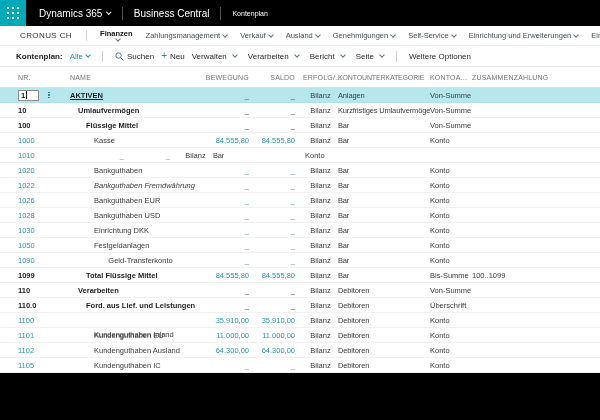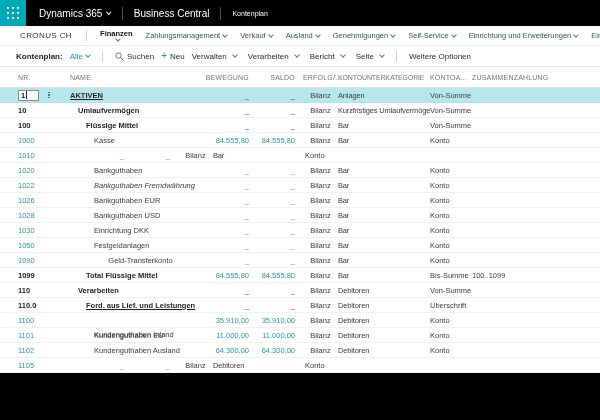--- a/index.html
+++ b/index.html
@@ -362,21 +362,21 @@
     <span class="c-saldo dash">_</span>
     <span class="c-erfolg">Bilanz</span>
     <span class="c-kat">Debitoren</span>
     <span class="c-art">Von-Summe</span>
     <span class="c-zus"></span>
   </div>
       <div class="row bold">
     <span class="c-gutter"></span>
     <span class="c-nr">110.0</span>
     <span class="c-dots"></span>
-    <span class="c-name" style="padding-left: 24px; text-decoration: underline;">Ford. aus Lief. und Leistungen</span>
+    <span class="c-name" style="padding-left: 24px;">Ford. aus Lief. und Leistungen</span>
     <span class="c-bew dash">_</span>
     <span class="c-saldo dash">_</span>
     <span class="c-erfolg">Bilanz</span>
     <span class="c-kat">Debitoren</span>
     <span class="c-art">Überschrift</span>
     <span class="c-zus"></span>
   </div>
       <div class="row">
     <span class="c-gutter"></span>
     <span class="c-nr nr-link">1100</span>
@@ -410,20 +410,21 @@
     <span class="c-saldo amount-link">64.300,00</span>
     <span class="c-erfolg">Bilanz</span>
     <span class="c-kat">Debitoren</span>
     <span class="c-art">Konto</span>
     <span class="c-zus"></span>
   </div>
       <div class="row">
     <span class="c-gutter"></span>
     <span class="c-nr nr-link">1105</span>
     <span class="c-dots"></span>
+    <span class="c-name" style="padding-left: 32px;">Kundenguthaben IC</span>
     <span class="c-bew dash">_</span>
     <span class="c-saldo dash">_</span>
     <span class="c-erfolg">Bilanz</span>
     <span class="c-kat">Debitoren</span>
     <span class="c-art">Konto</span>
     <span class="c-zus"></span>
   </div>
     </div>
 
   <div class="blackbar"></div>

